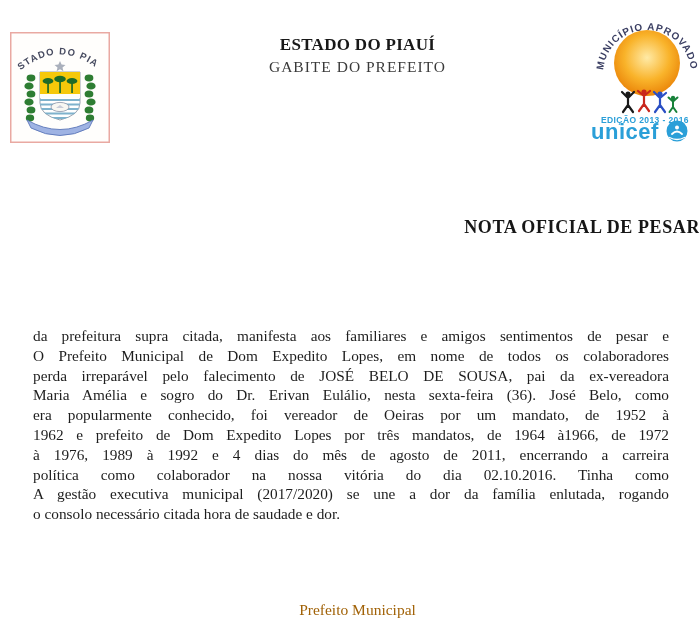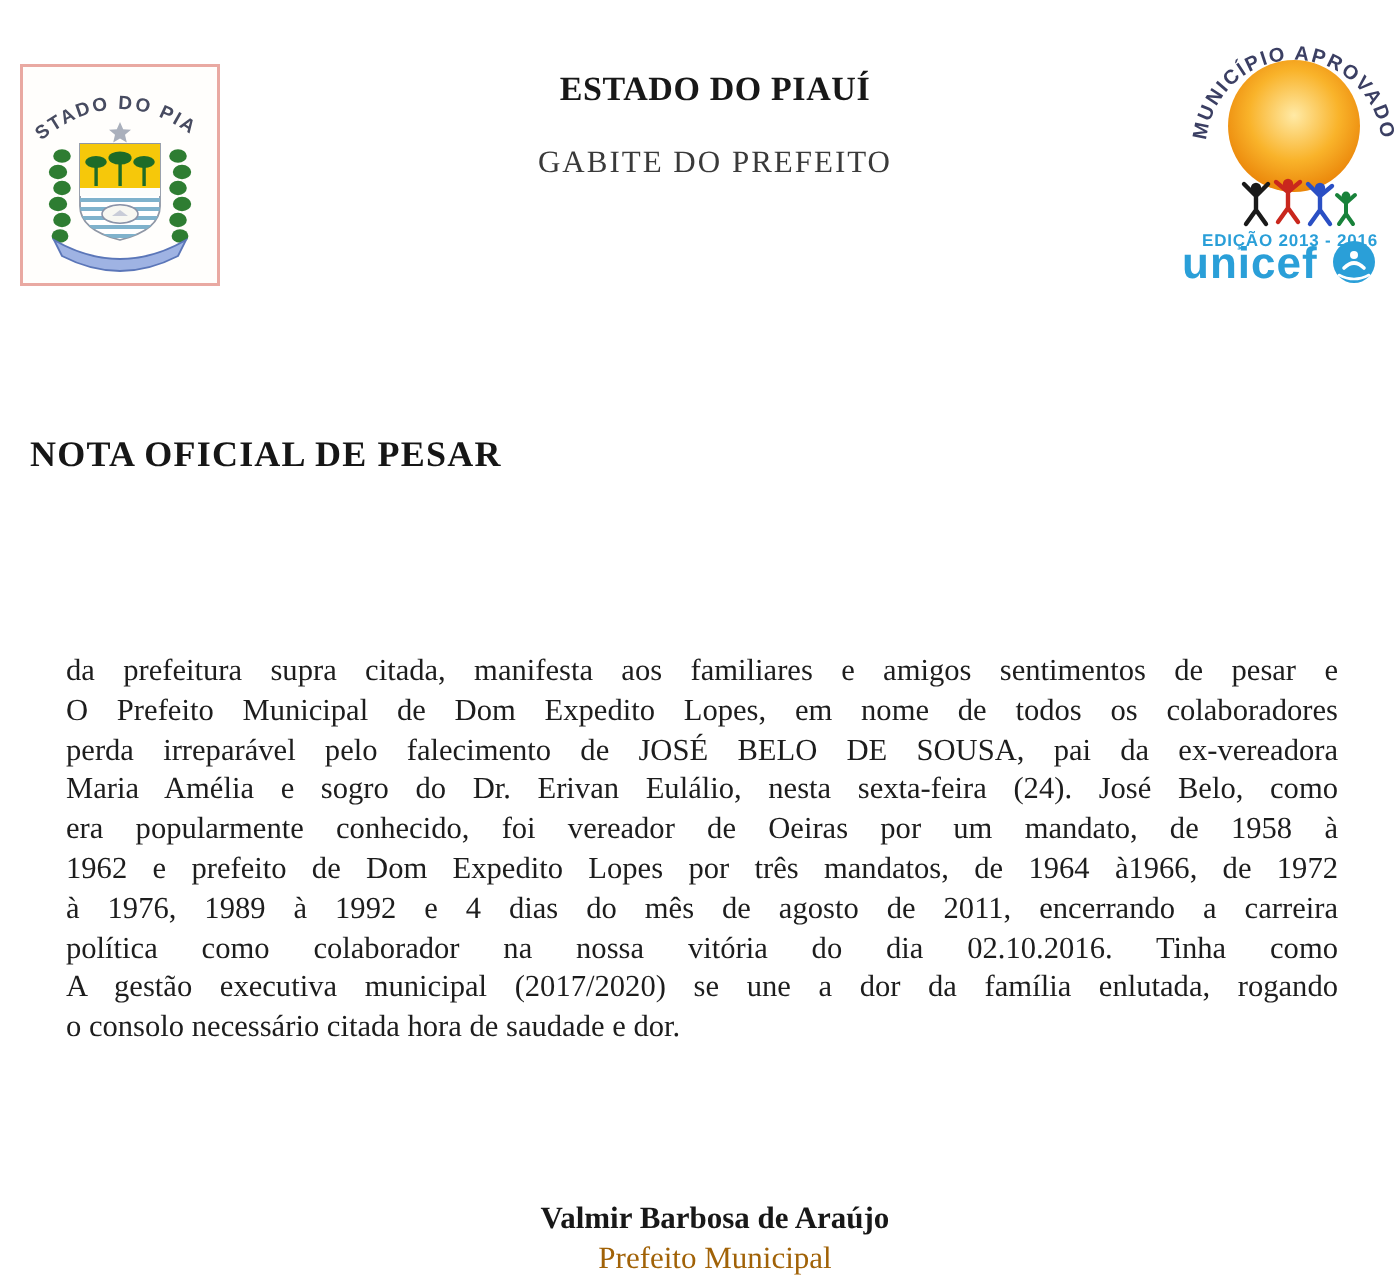--- a/index.html
+++ b/index.html
@@ -13,30 +13,30 @@
   }
   
   .header{
     position:absolute;left:15px;top:34px;width:685px;
     text-align:center;line-height:21px;
   }
   .header .h-line1,.header .h-line2{
     font-weight:bold;font-size:17px;color:#181818;letter-spacing:.3px;
   }
   .header .h-line3{
-    font-size:15.5px;color:#3a3a3a;letter-spacing:1px;margin-top:16px;
+    font-size:15.5px;color:#3a3a3a;letter-spacing:1px;margin-top:1px;
   }
   
   .crest{position:absolute;left:10px;top:32px;width:100px;height:111px;}
   
   .seal{position:absolute;left:588px;top:12px;width:111px;height:130px;}
   
   .doc-title{
     position:absolute;left:15px;top:217px;width:685px;
-    text-align:left;font-weight:bold;font-size:18px;
+    text-align:right;font-weight:bold;font-size:18px;
     letter-spacing:.6px;color:#161616;
   }
   
   .body-text{
     position:absolute;left:33px;top:326px;width:636px;
     font-size:15.3px;line-height:19.8px;color:#1d1d1d;
   }
   .bline{text-align:justify;text-align-last:justify;}
   .bline.last{text-align-last:left;}
   
@@ -157,30 +157,29 @@
     </g>
   </svg>
 
   <div class="doc-title">NOTA OFICIAL DE PESAR</div>
 
   <div class="body-text">
       <div>
         <div class="bline">da prefeitura supra citada, manifesta aos familiares e amigos sentimentos de pesar e</div>
         <div class="bline">O Prefeito Municipal de Dom Expedito Lopes, em nome de todos os colaboradores</div>
         <div class="bline">perda irreparável pelo falecimento de JOSÉ BELO DE SOUSA, pai da ex-vereadora</div>
-        <div class="bline">Maria Amélia e sogro do Dr. Erivan Eulálio, nesta sexta-feira (24). José Belo, como</div>
-        <div class="bline">era popularmente conhecido, foi vereador de Oeiras por um mandato, de 1958 à</div>
+        <div class="bline">Maria Amélia e sogro do Dr. Erivan Eulálio, nesta sexta-feira (36). José Belo, como</div>
+        <div class="bline">era popularmente conhecido, foi vereador de Oeiras por um mandato, de 1952 à</div>
         <div class="bline">1962 e prefeito de Dom Expedito Lopes por três mandatos, de 1964 à1966, de 1972</div>
         <div class="bline">à 1976, 1989 à 1992 e 4 dias do mês de agosto de 2011, encerrando a carreira</div>
         <div class="bline">política como colaborador na nossa vitória do dia 02.10.2016. Tinha como</div>
       </div>
       <div>
         <div class="bline">A gestão executiva municipal (2017/2020) se une a dor da família enlutada, rogando</div>
         <div class="bline last">o consolo necessário citada hora de saudade e dor.</div>
       </div>
     </div>
 
   <div class="signature">
-    <div class="sig-name">Valmir Barbosa de Araújo</div>
     <div class="sig-role">Prefeito Municipal</div>
   </div>
 
 </div>
 
 </body></html>

